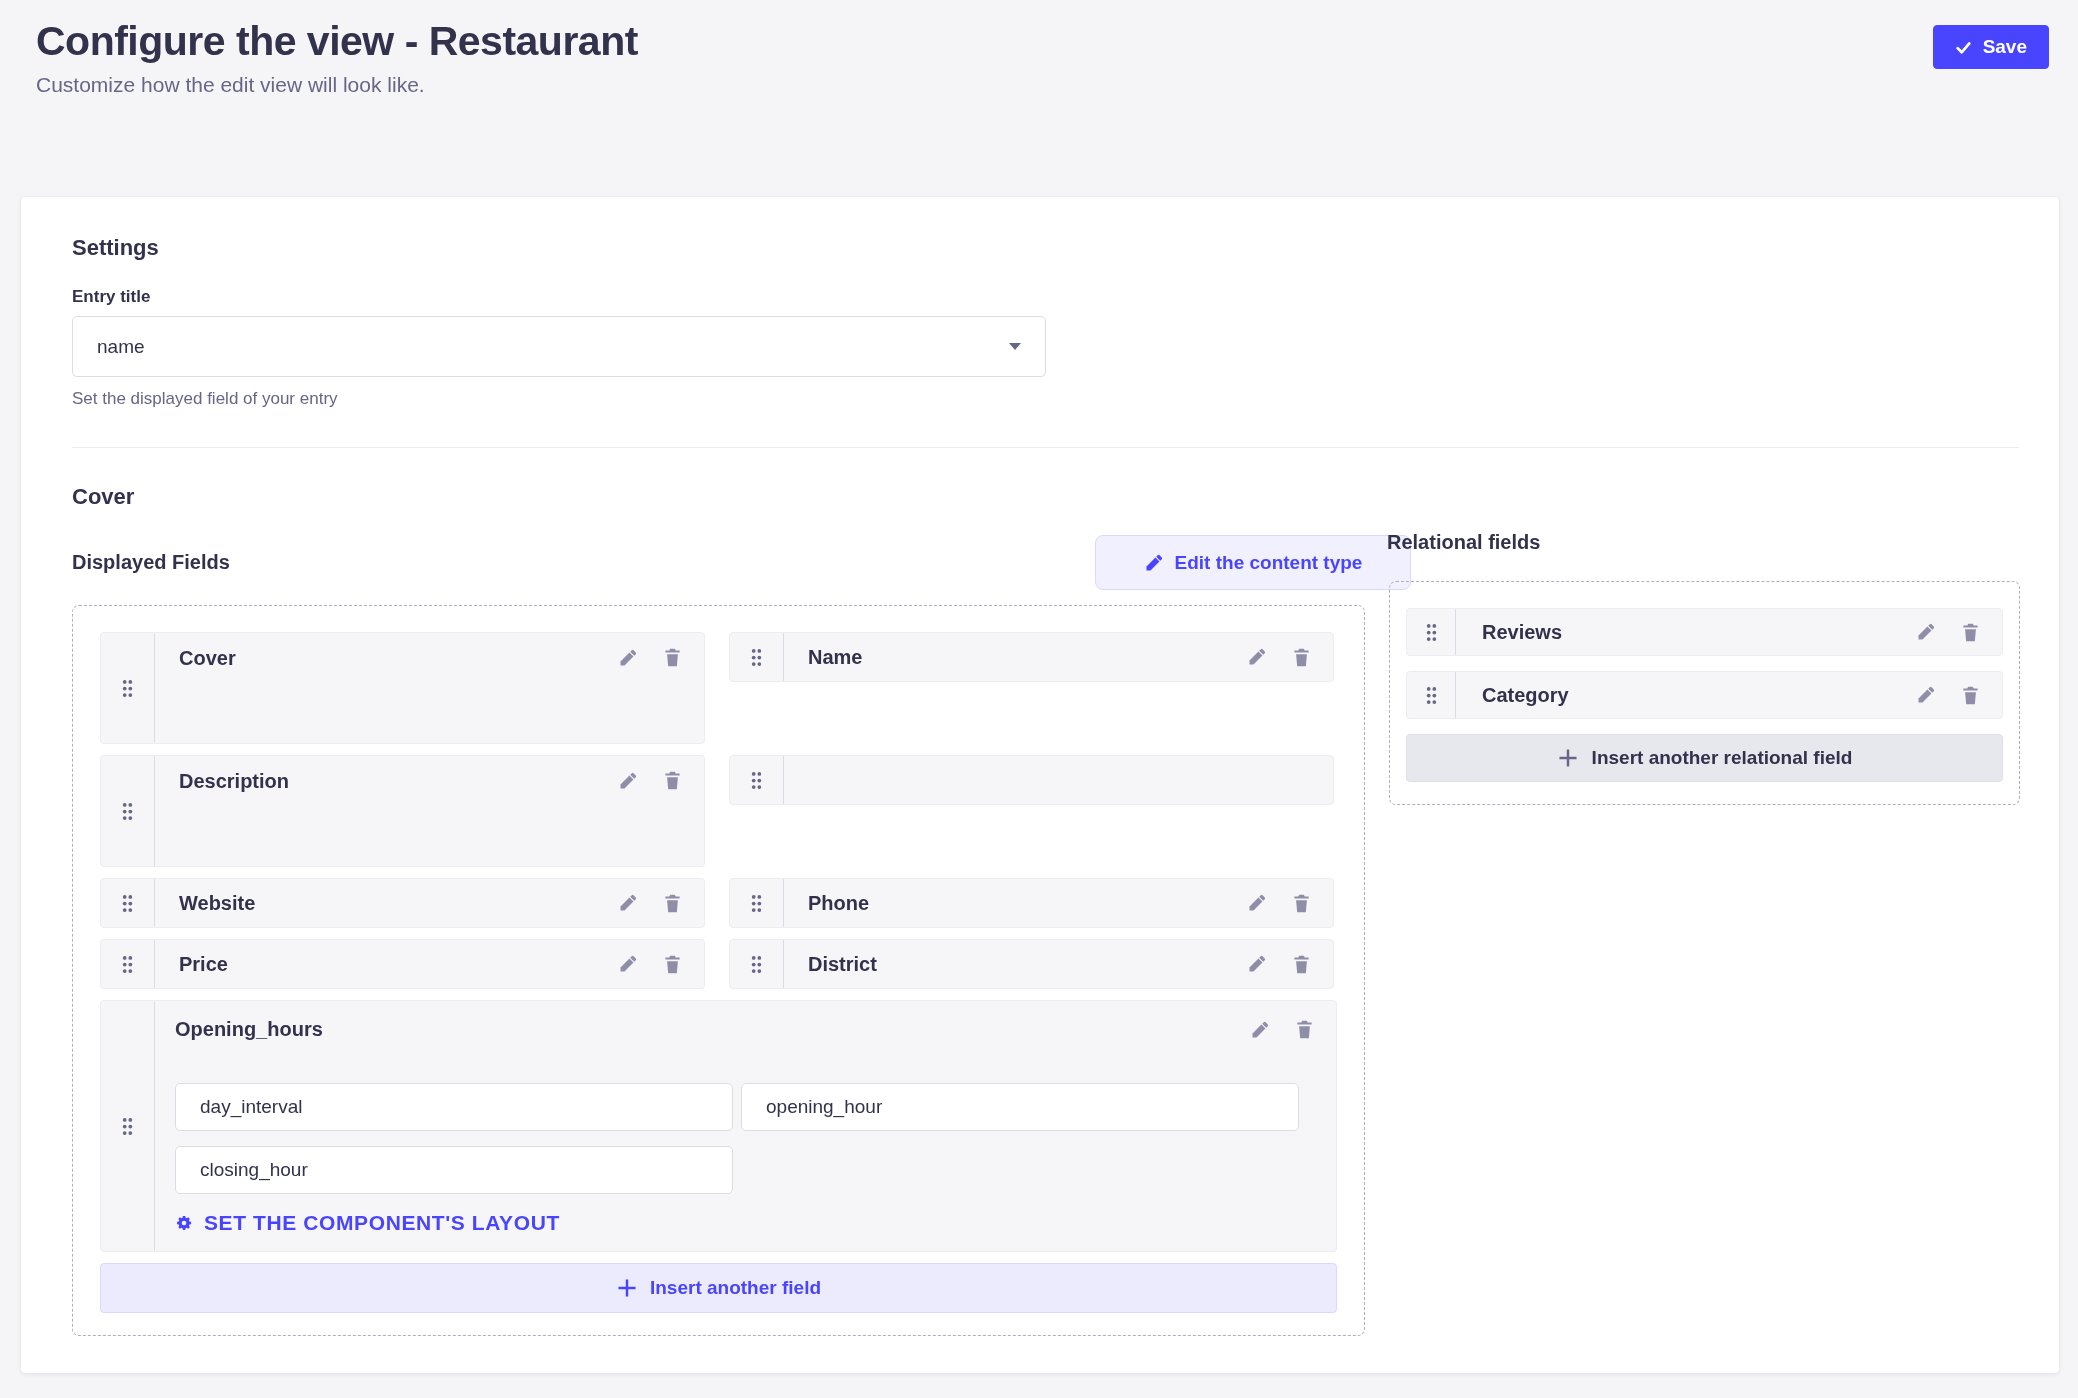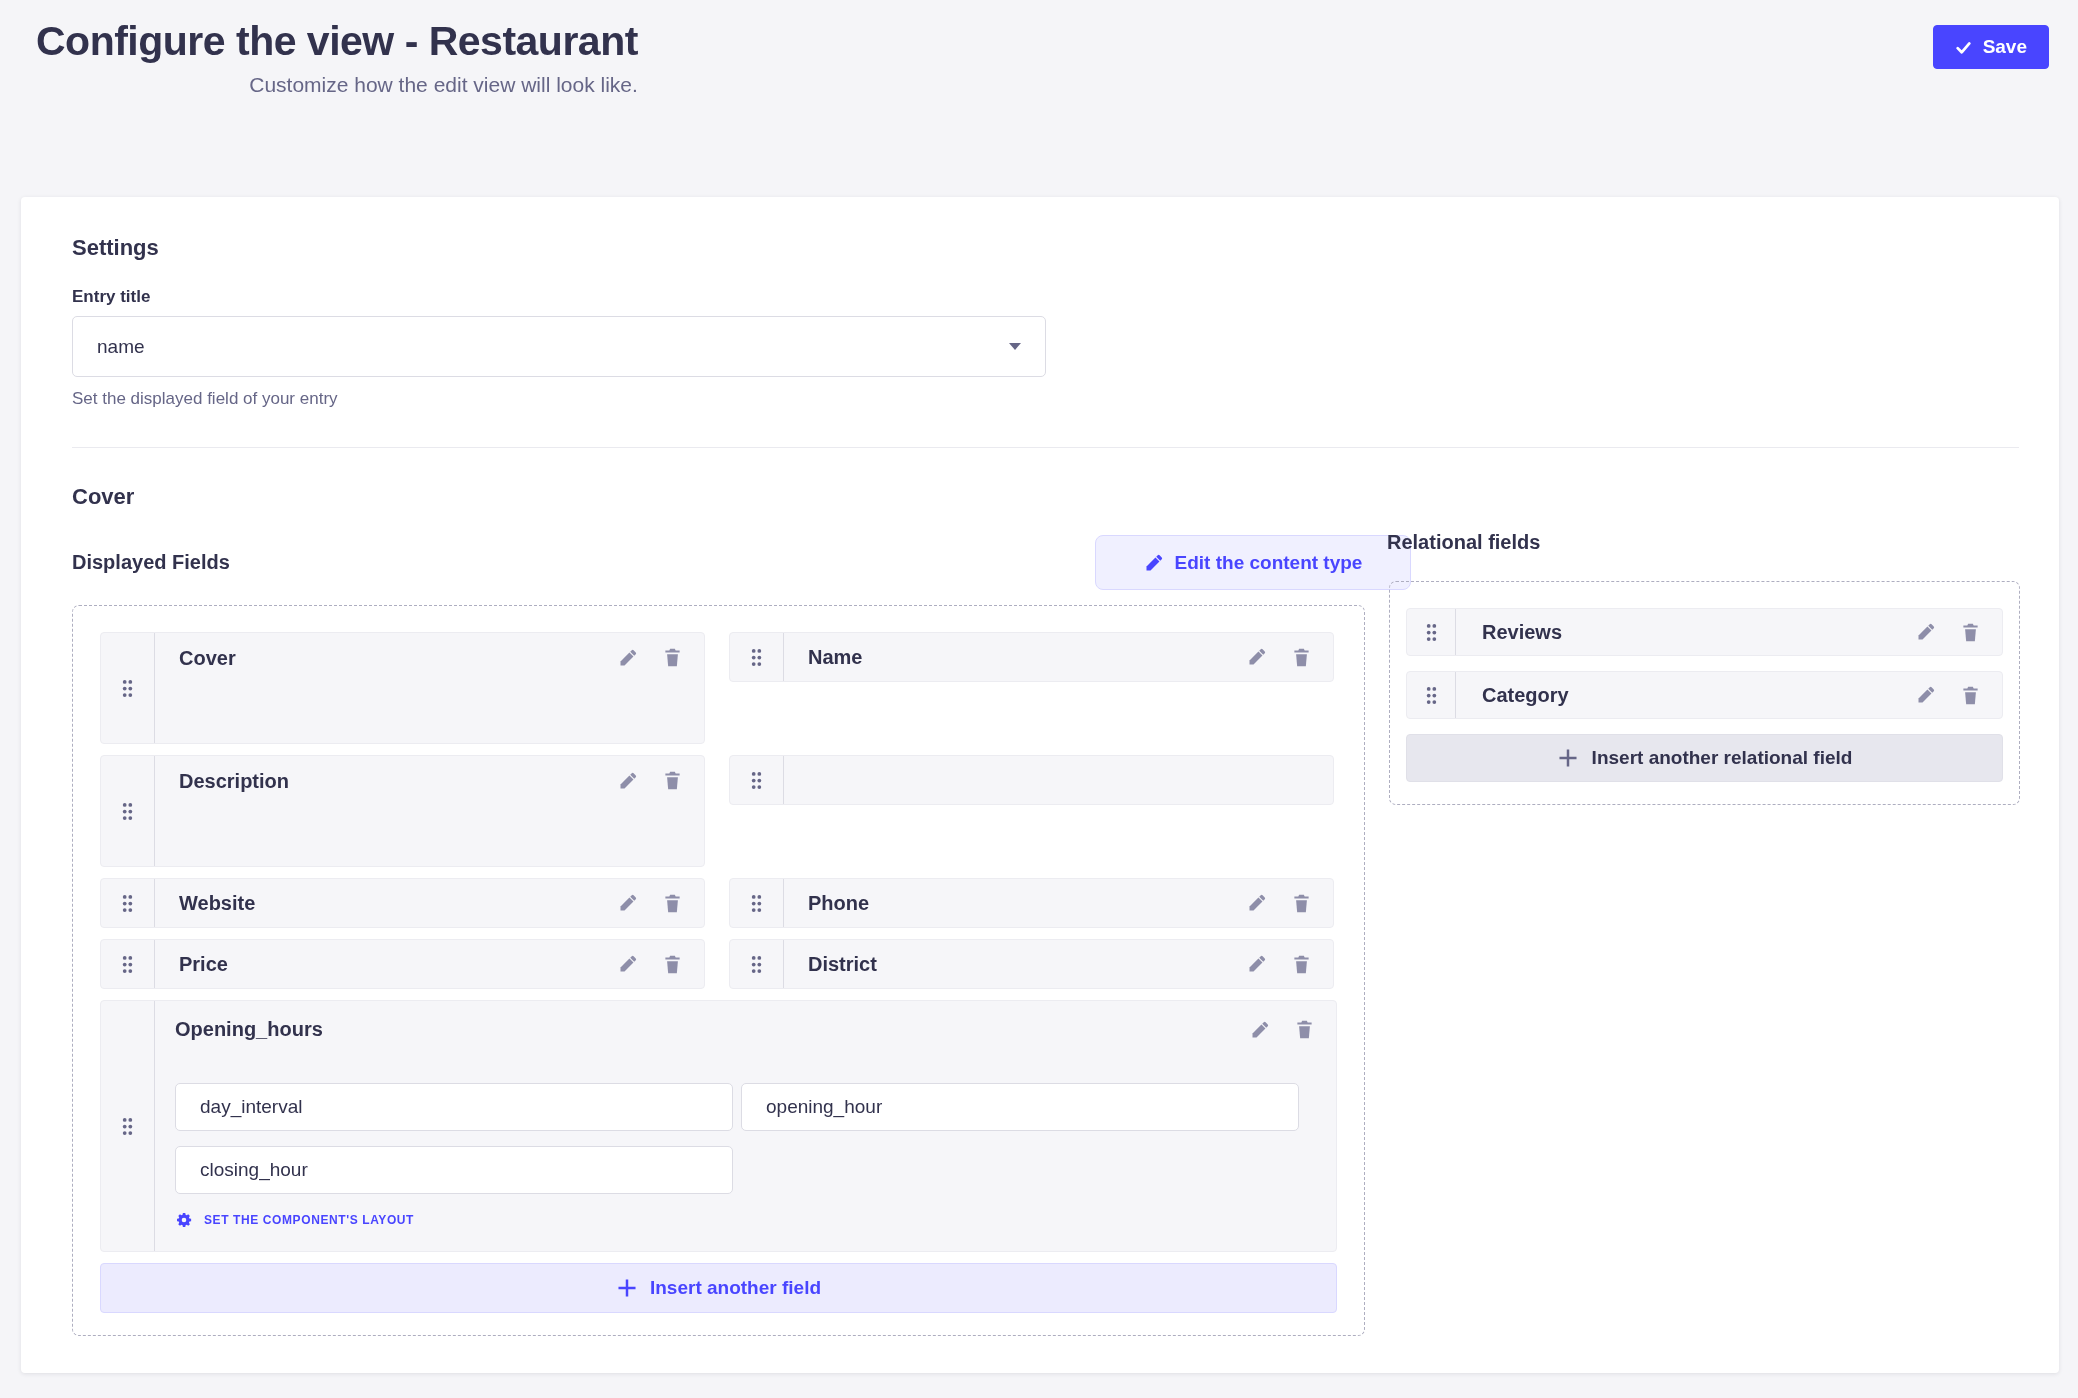--- a/index.html
+++ b/index.html
@@ -5,21 +5,21 @@
   * { margin:0; padding:0; box-sizing:border-box; }
   html,body { width:2078px; height:1398px; }
   body {
     font-family:"Liberation Sans", sans-serif;
     background:#f5f5f8;
     color:#32324d;
     position:relative;
     overflow:hidden;
   }
   
-  .page-header { position:absolute; left:36px; top:18px;text-align:right; }
+  .page-header { position:absolute; left:36px; top:18px; }
   .page-title { font-size:41px; font-weight:800; letter-spacing:-0.5px; color:#32324d; }
   .page-subtitle { font-size:21px; color:#666687; margin-top:8px; }
   .save-btn {
     position:absolute; top:25px; right:29px; height:44px;
     background:#4945ff; border:1px solid #4945ff; border-radius:4px;
     color:#fff; font-size:19px; font-weight:700;
     display:flex; align-items:center; gap:11px; padding:0 21px;
     cursor:pointer; font-family:inherit;
   }
   
@@ -98,21 +98,21 @@
   .comp-label { font-size:20px; font-weight:600; color:#32324d; }
   .comp-grid { margin-top:42px; display:flex; flex-wrap:wrap; gap:15px 8px; width:1140px; }
   .subfield-box {
     width:558px; height:48px; background:#fff; border:1px solid #dcdce4; border-radius:5px;
     display:flex; align-items:center; padding:0 24px; font-size:19px; font-weight:500;
     color:#32324d; cursor:grab;
   }
   .layout-link {
     margin-top:17px; display:flex; align-items:center; gap:11px;
     background:none; border:none; padding:0; cursor:pointer; font-family:inherit;
-    color:#4945ff; font-size:12px; font-weight:700; letter-spacing:0.6px;
+    color:#4945ff; font-size:21px; font-weight:700; letter-spacing:0.6px;
   }
 
   
   .insert-field-btn {
     width:100%; height:50px; flex:none;
     background:#ecebfe; border:1px solid #d9d8ff; border-radius:4px;
     color:#4945ff; font-size:19px; font-weight:700; font-family:inherit;
     display:flex; align-items:center; justify-content:center; gap:12px; cursor:pointer;
   }
   

